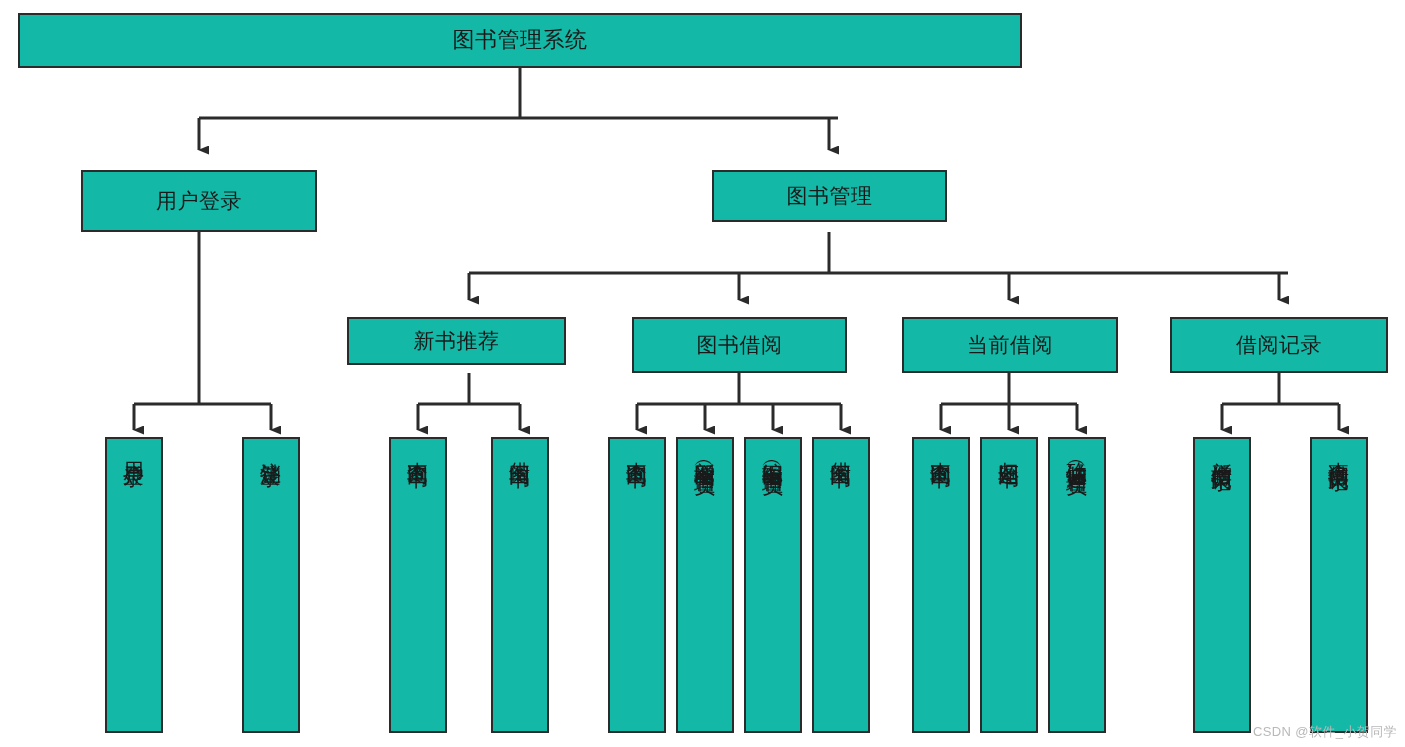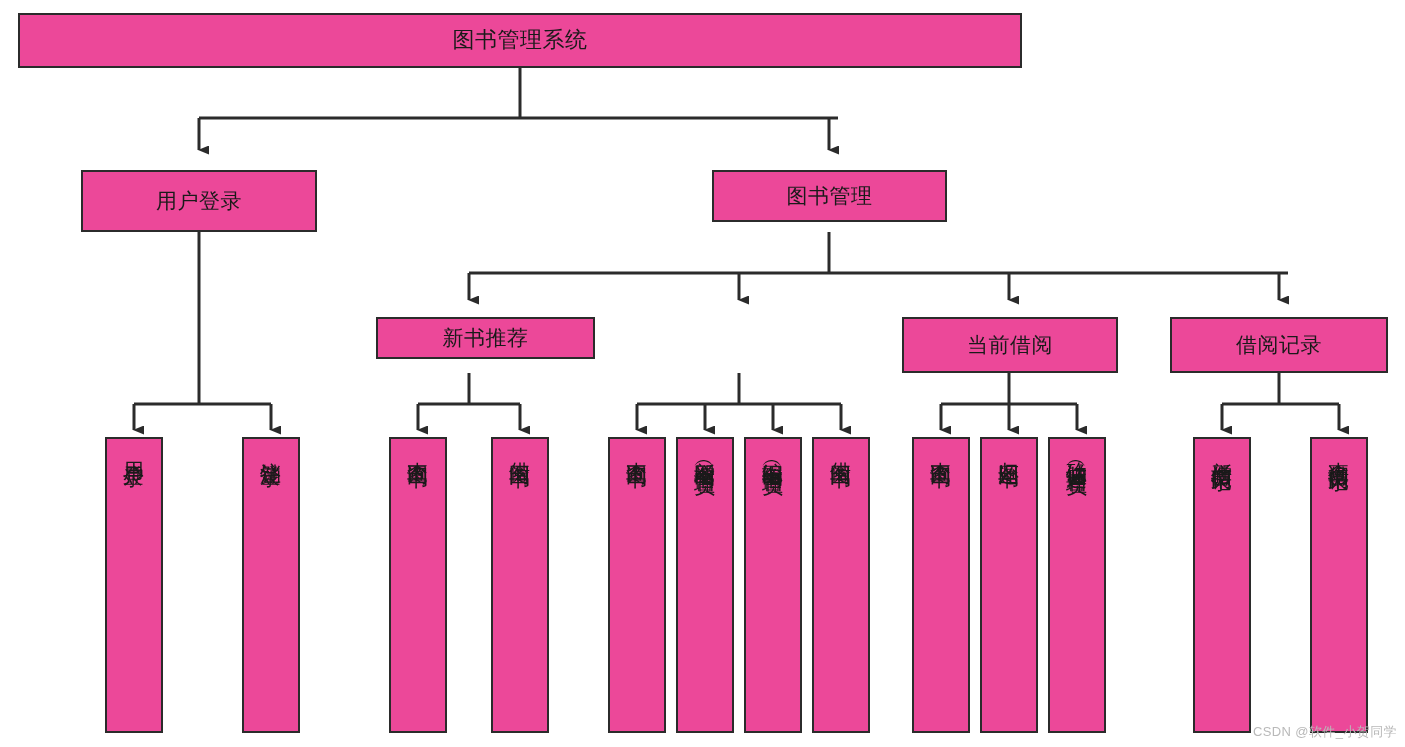--- a/index.html
+++ b/index.html
@@ -22,21 +22,21 @@
   svg#connectors {
     position: absolute;
     left: 0;
     top: 0;
     width: 1405px;
     height: 747px;
   }
   .node {
     position: absolute;
     box-sizing: border-box;
-    background: #ec4899;
+    background: #14b8a6;
     border: 2px solid #2b2b2b;
     display: flex;
     align-items: center;
     justify-content: center;
     overflow: hidden;
   }
   .node .node-label {
     color: #1a1a1a;
     line-height: 1.12;
     text-align: center;
@@ -133,22 +133,25 @@
     <span class="node-label">图书管理系统</span>
   </div>
 
   <div class="node horiz" style="left:81px; top:170px; width:236px; height:62px;">
     <span class="node-label">用户登录</span>
   </div>
   <div class="node horiz" style="left:712px; top:170px; width:235px; height:52px;">
     <span class="node-label">图书管理</span>
   </div>
 
-  <div class="node horiz" style="left:376px; top:317px; width:219px; height:42px;">
+  <div class="node horiz" style="left:347px; top:317px; width:219px; height:48px;">
     <span class="node-label">新书推荐</span>
+  </div>
+  <div class="node horiz" style="left:632px; top:317px; width:215px; height:56px;">
+    <span class="node-label">图书借阅</span>
   </div>
   <div class="node horiz" style="left:902px; top:317px; width:216px; height:56px;">
     <span class="node-label">当前借阅</span>
   </div>
   <div class="node horiz" style="left:1170px; top:317px; width:218px; height:56px;">
     <span class="node-label">借阅记录</span>
   </div>
 
   <div class="node vert" style="left:105px; top:437px; width:58px; height:296px;">
     <span class="node-label">用户登录</span>

